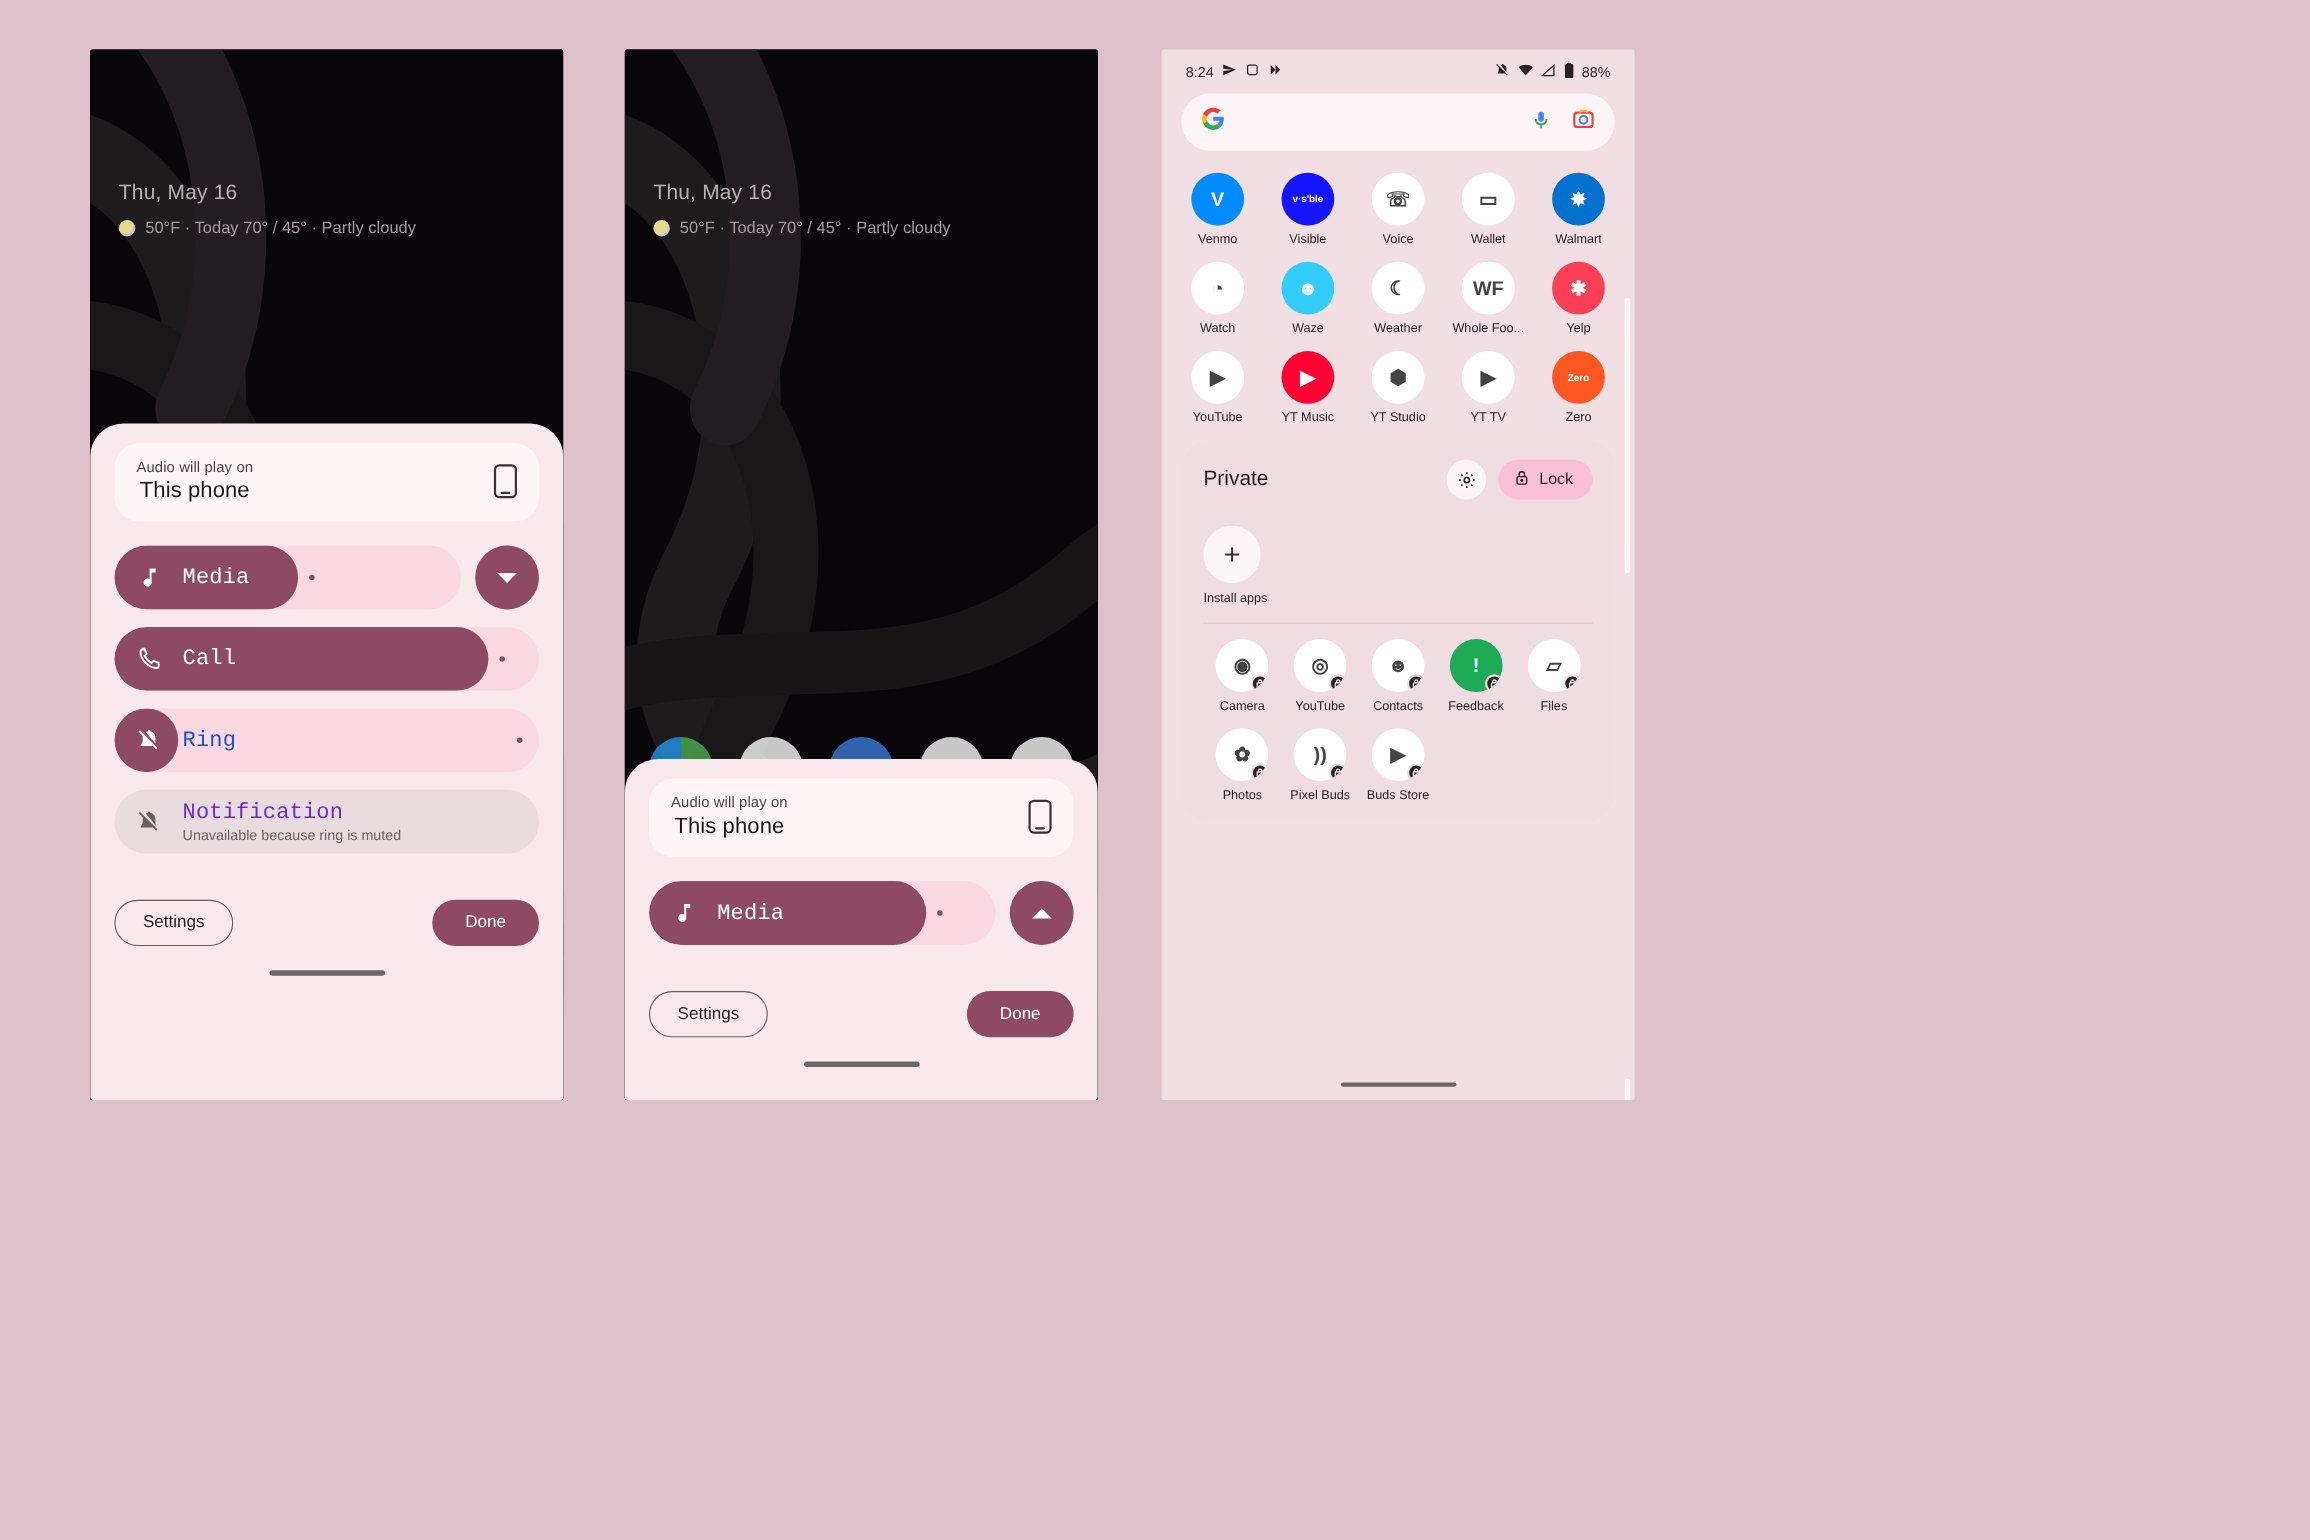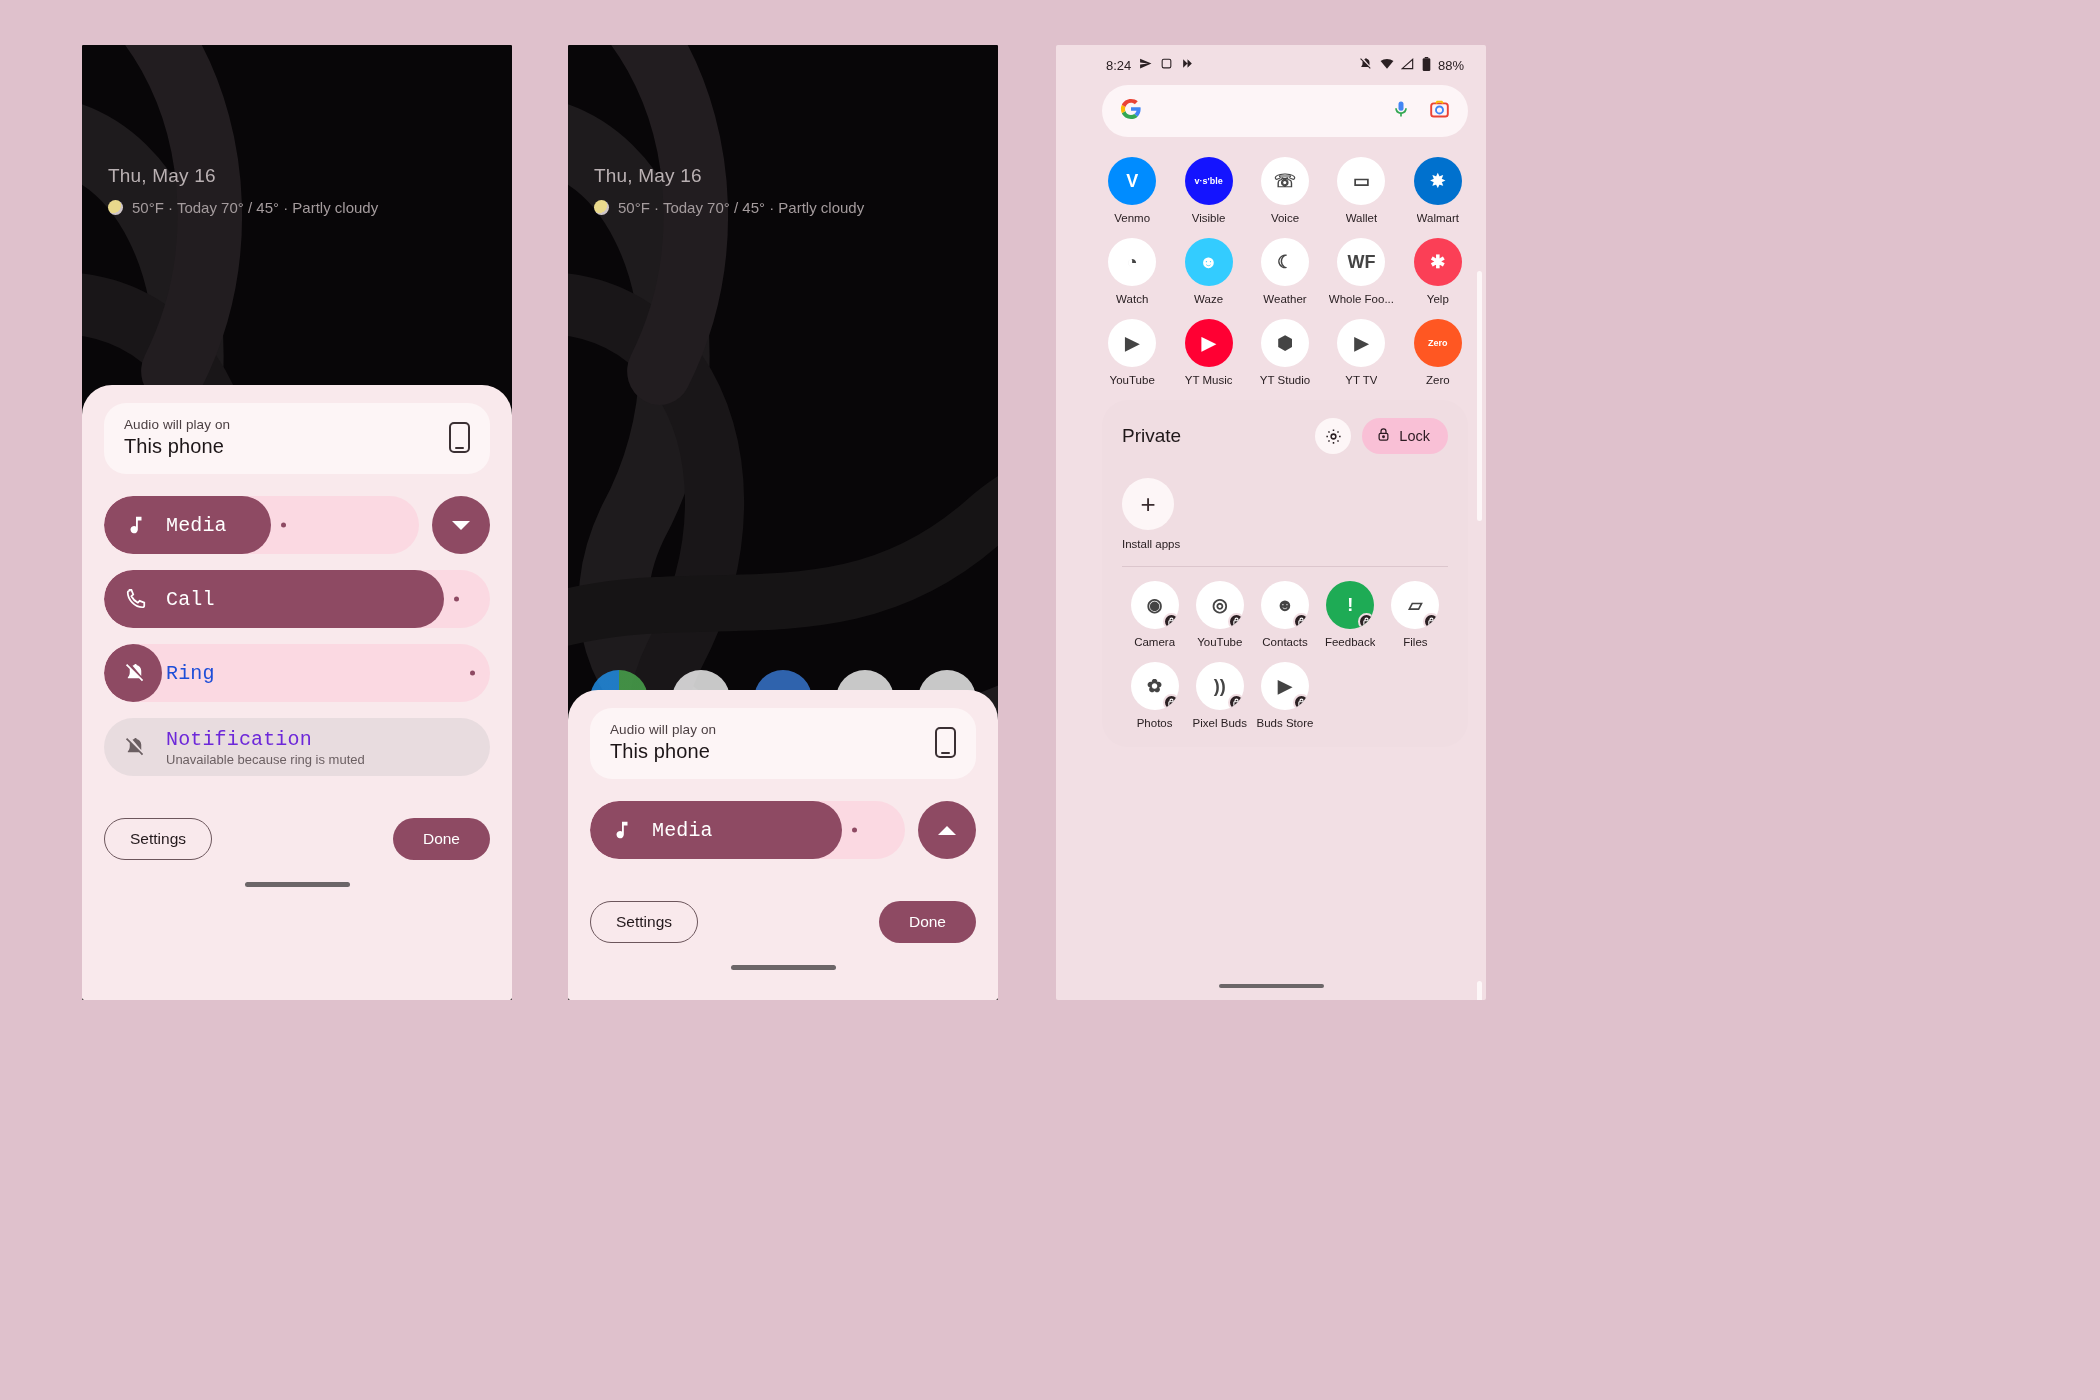--- a/index.html
+++ b/index.html
@@ -10,21 +10,20 @@
     overflow:hidden;
     position:relative;
   }
   .stage { position:absolute; inset:0; }
 
   
   .phone {
     position:absolute;
     background:#000;
     overflow:hidden;
-    padding-left:28px;
   }
   #phone1 { left:82px;  top:45px; width:430px;  height:955px; border-radius:2px;}
   #phone2 { left:568px; top:45px; width:430px;  height:955px; border-radius:2px;}
   #phone3 { left:1056px;top:45px; width:430px;  height:955px; border-radius:2px; background:#f2dfe4;}
 
   
   .wall { position:absolute; inset:0; background:#080607; overflow:hidden; }
   .wall svg { position:absolute; left:-10%; top:-6%; width:125%; height:118%; }
 
   
@@ -48,21 +47,21 @@
     border-radius:30px 30px 2px 2px;
     padding:18px 22px 0 22px;
   }
   #phone1 .volpanel { top:340px; }
   #phone2 .volpanel { top:645px; }
 
   .outputcard {
     background:#fdf5f6;
     border-radius:22px;
     padding:14px 20px 16px 20px;
-    display:flex; align-items:center; justify-content:space-between;
+    display:flex; align-items:center; justify-content:space-between;text-align:center;
   }
   .outputcard .oc-l .small { font-size:13.5px; color:#4b3f42; letter-spacing:.1px;}
   .outputcard .oc-l .big   { font-size:20px; color:#1d1618; margin-top:3px; letter-spacing:.1px;}
   .phoneicon {
     width:21px;height:31px;border:2.4px solid #3b3033;border-radius:5px;
     position:relative;
   }
   .phoneicon:after{content:"";position:absolute;left:4px;right:4px;bottom:2.5px;height:2px;background:#3b3033;border-radius:2px;}
 
   

